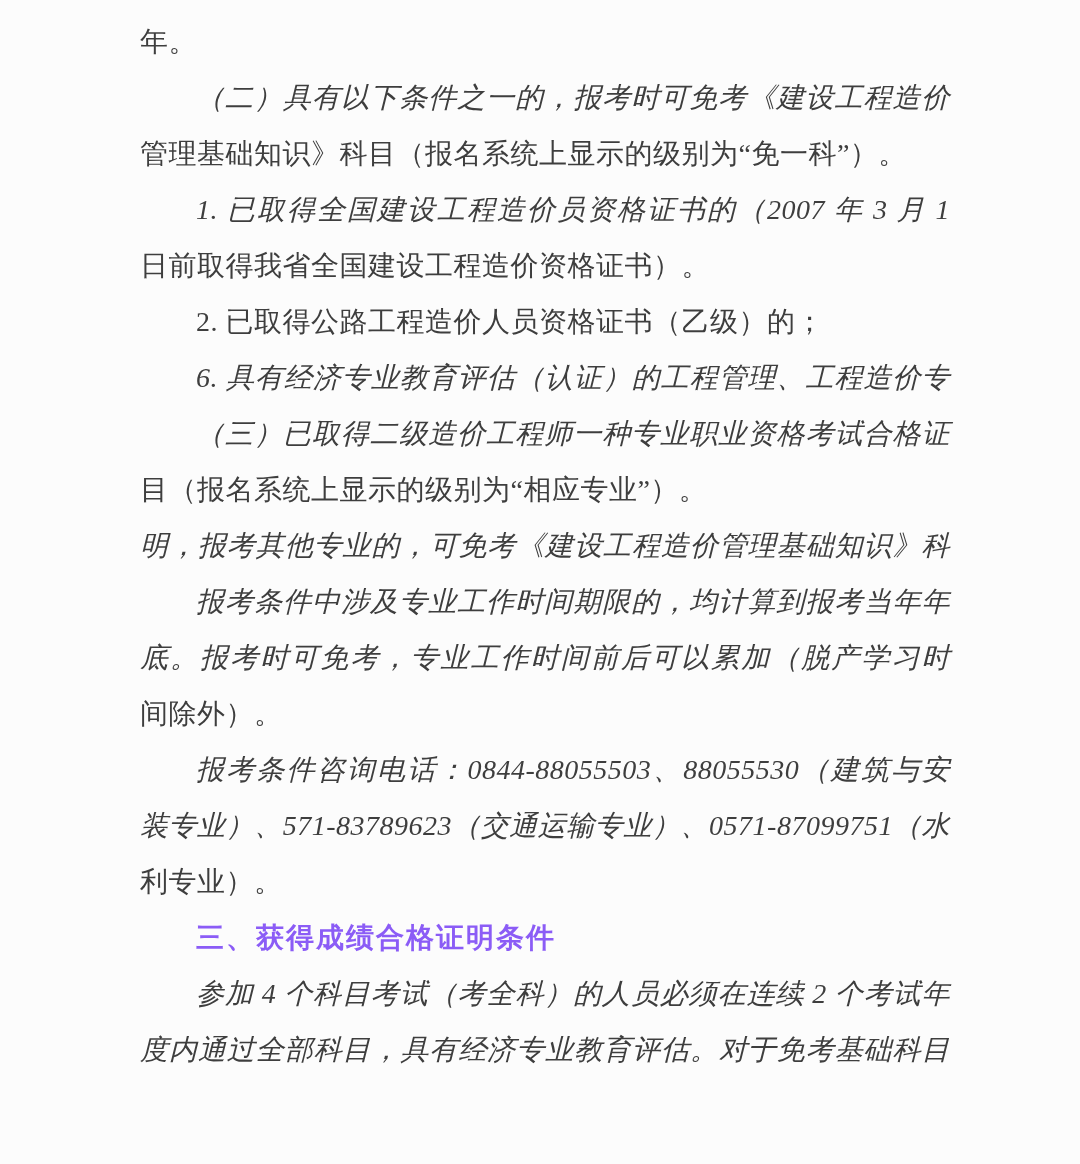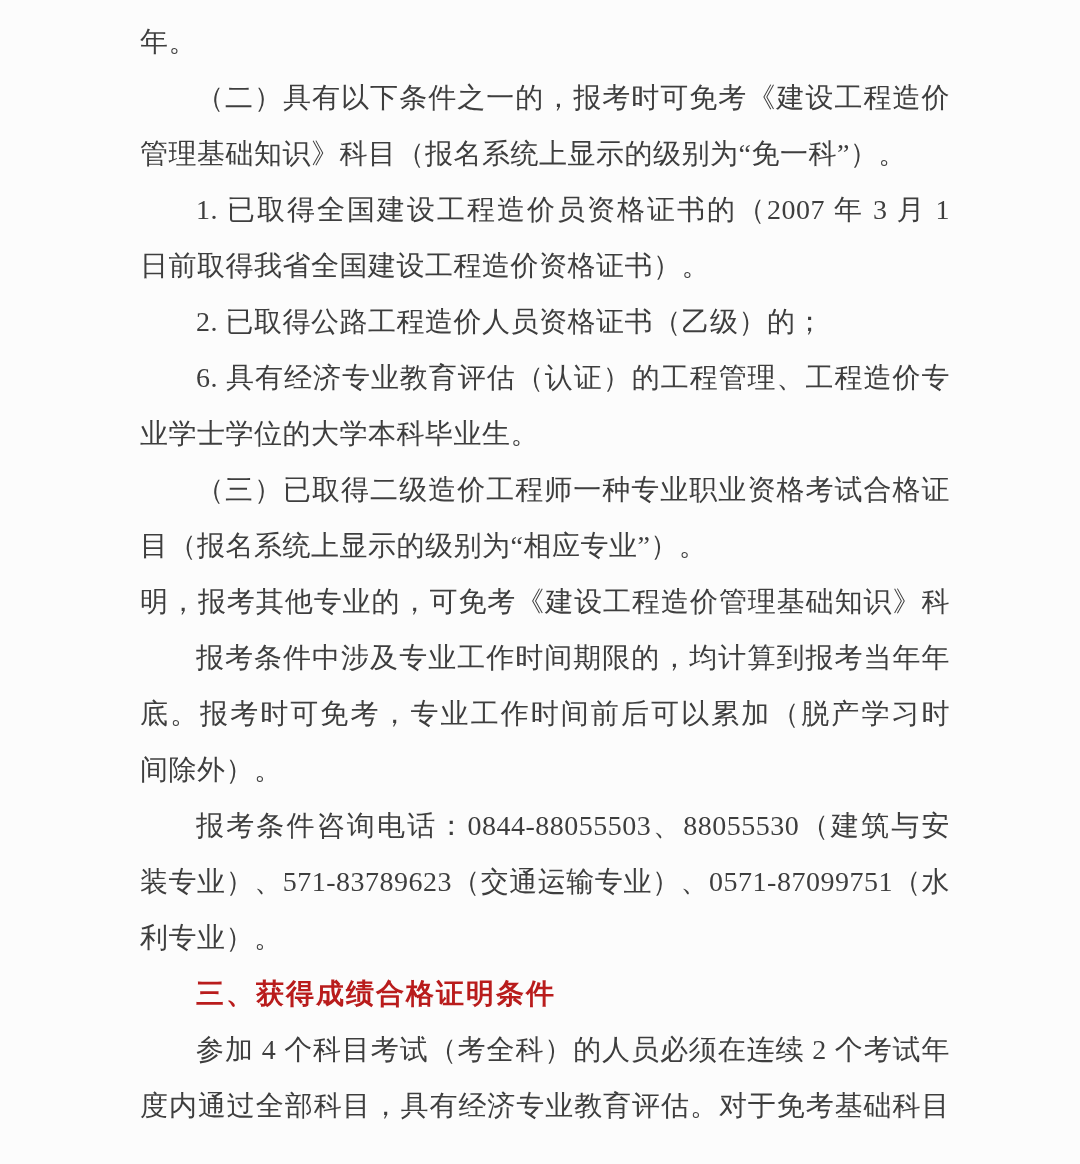--- a/index.html
+++ b/index.html
@@ -23,43 +23,43 @@
     letter-spacing: 0.5px;
   }
   .line {
     text-align: left;
     white-space: nowrap;
   }
   .line.j {
     white-space: normal;
     text-align: justify;
     text-align-last: justify;
+    font-style: italic;
   }
   .line.ind {
     text-indent: 2em;
   }
   .line.heading {
     font-family: "Liberation Sans", "DejaVu Sans", sans-serif;
     font-weight: bold;
-    color: #b91c1c;
+    color: #8b5cf6;
     letter-spacing: 2px;
   }
 </style>
 </head>
 <body>
 
 <div class="page">
   <div class="line">年。</div>
   <div class="line ind j">（二）具有以下条件之一的，报考时可免考《建设工程造价</div>
   <div class="line">管理基础知识》科目（报名系统上显示的级别为“免一科”）。</div>
   <div class="line ind j">1. 已取得全国建设工程造价员资格证书的（2007 年 3 月 1</div>
   <div class="line">日前取得我省全国建设工程造价资格证书）。</div>
   <div class="line ind">2. 已取得公路工程造价人员资格证书（乙级）的；</div>
   <div class="line ind j">6. 具有经济专业教育评估（认证）的工程管理、工程造价专</div>
-  <div class="line">业学士学位的大学本科毕业生。</div>
   <div class="line ind j">（三）已取得二级造价工程师一种专业职业资格考试合格证</div>
   <div class="line">目（报名系统上显示的级别为“相应专业”）。</div>
   <div class="line j">明，报考其他专业的，可免考《建设工程造价管理基础知识》科</div>
   <div class="line ind j">报考条件中涉及专业工作时间期限的，均计算到报考当年年</div>
   <div class="line j">底。报考时可免考，专业工作时间前后可以累加（脱产学习时</div>
   <div class="line">间除外）。</div>
   <div class="line ind j">报考条件咨询电话：0844-88055503、88055530（建筑与安</div>
   <div class="line j">装专业）、571-83789623（交通运输专业）、0571-87099751（水</div>
   <div class="line">利专业）。</div>
   <div class="line ind heading">三、获得成绩合格证明条件</div>

